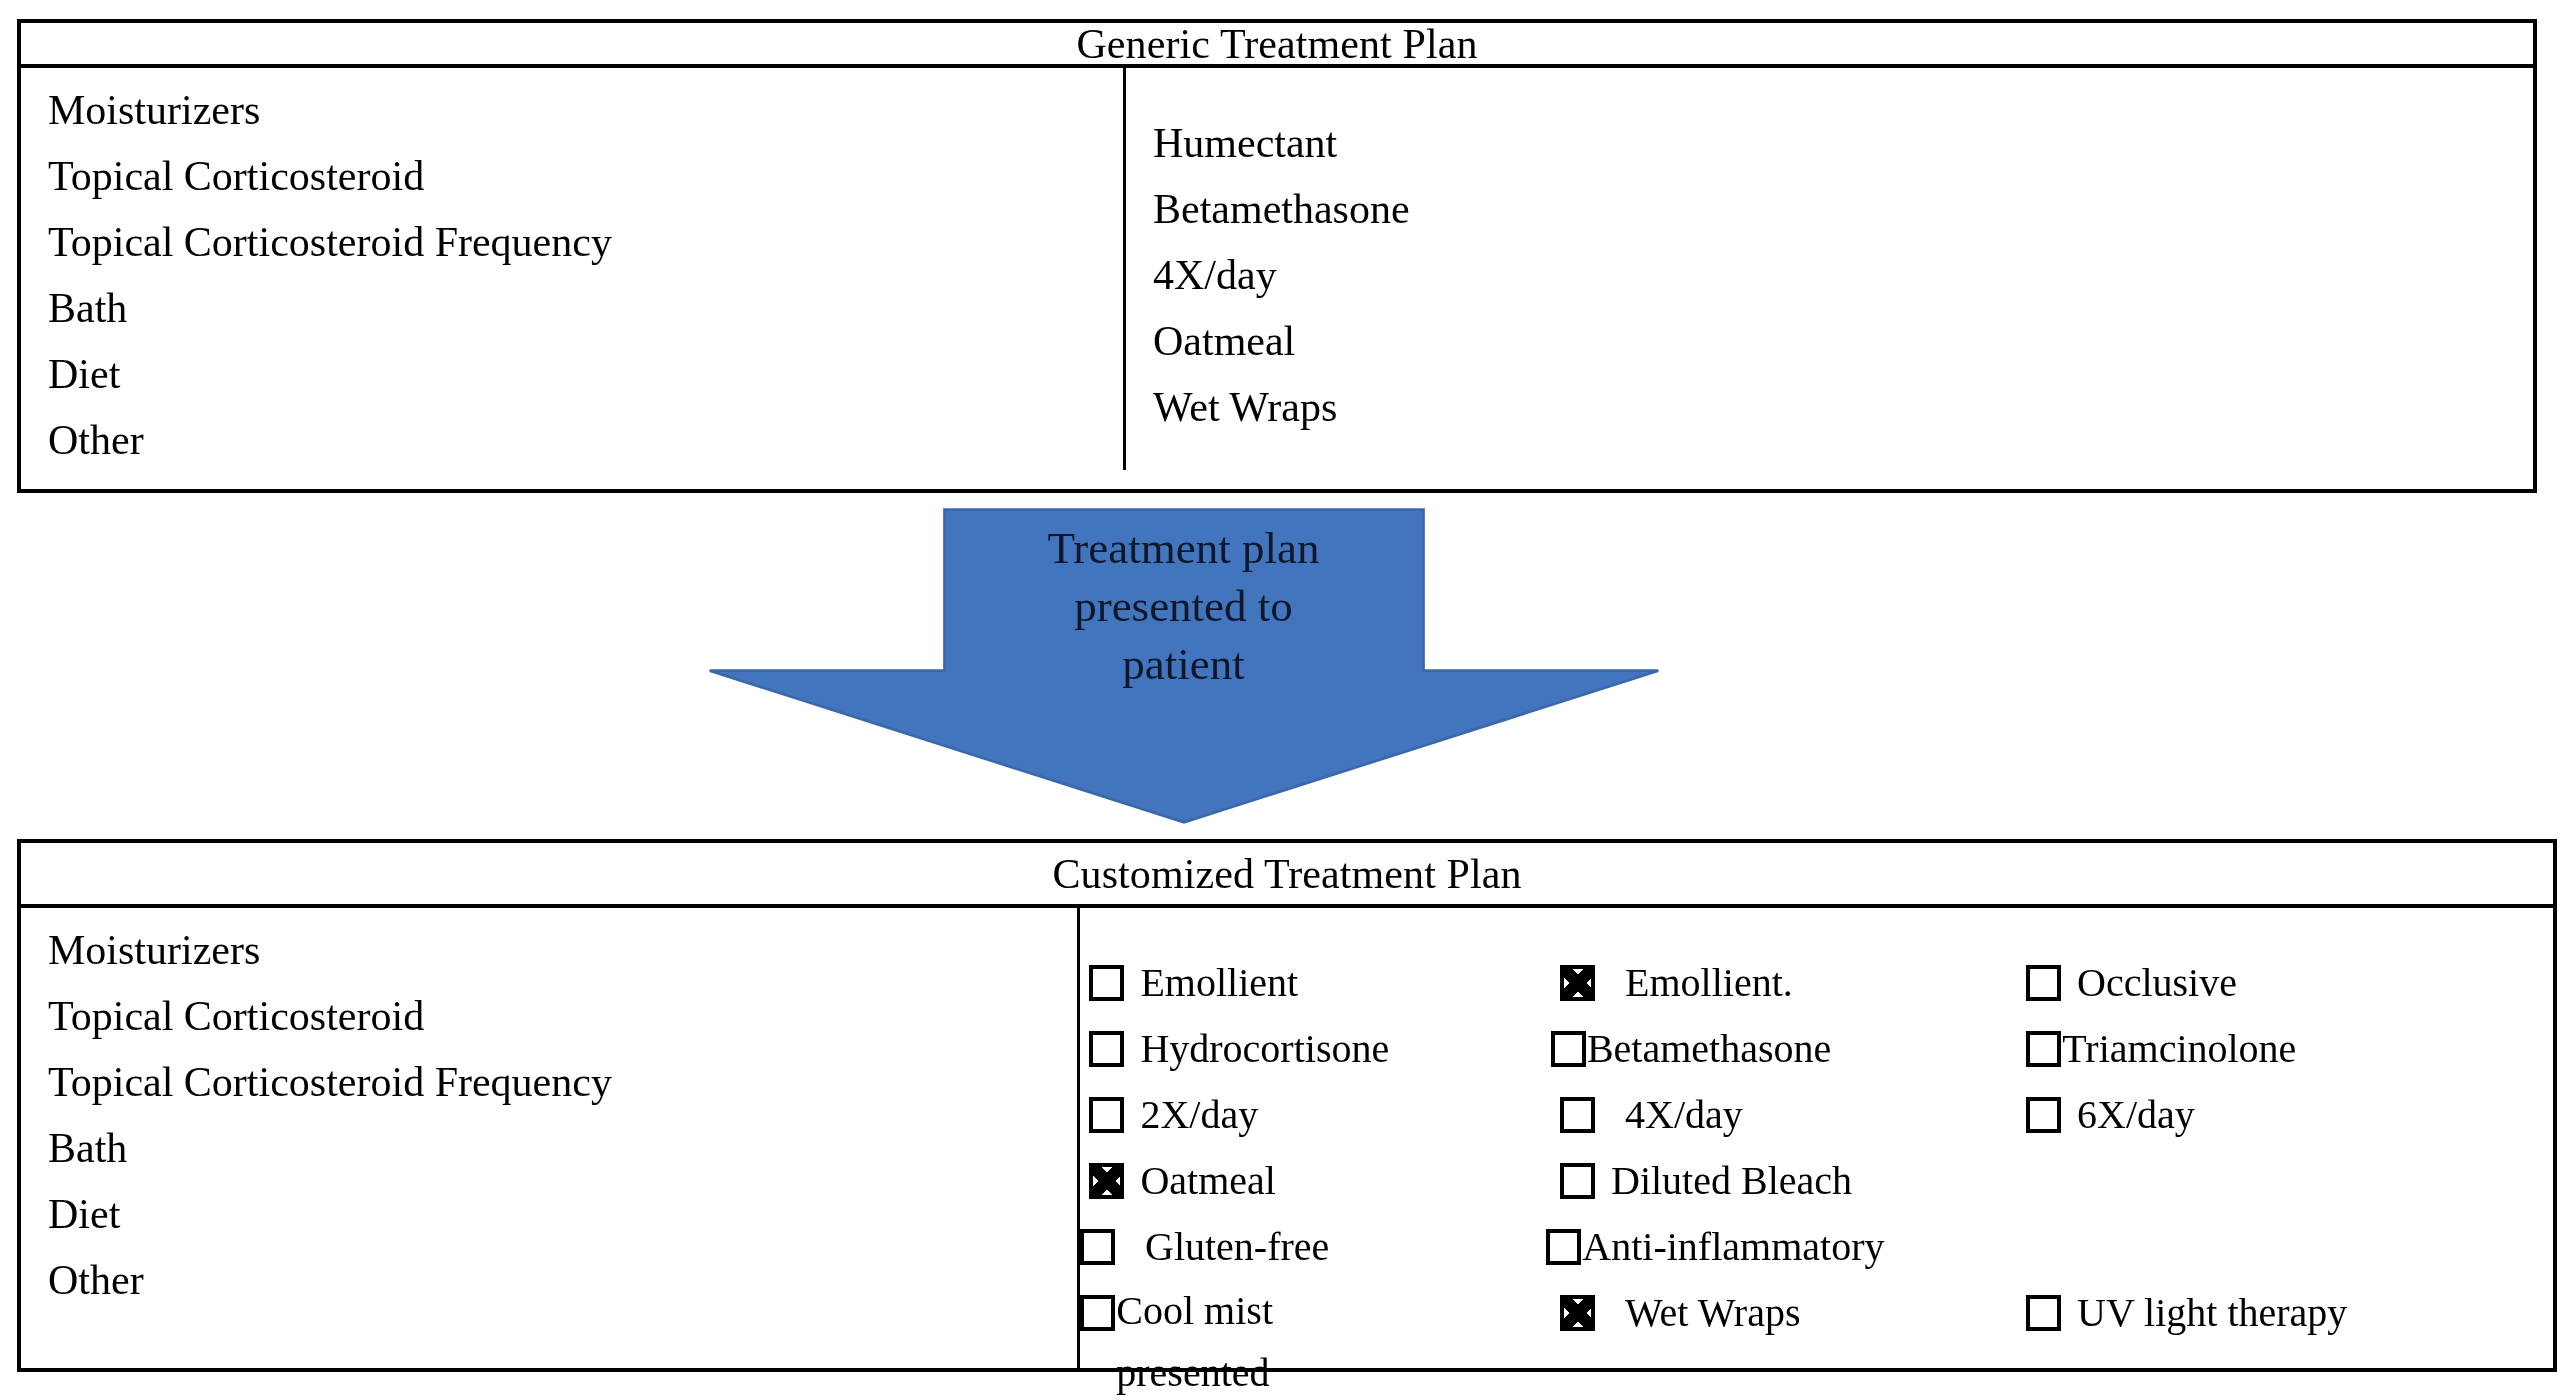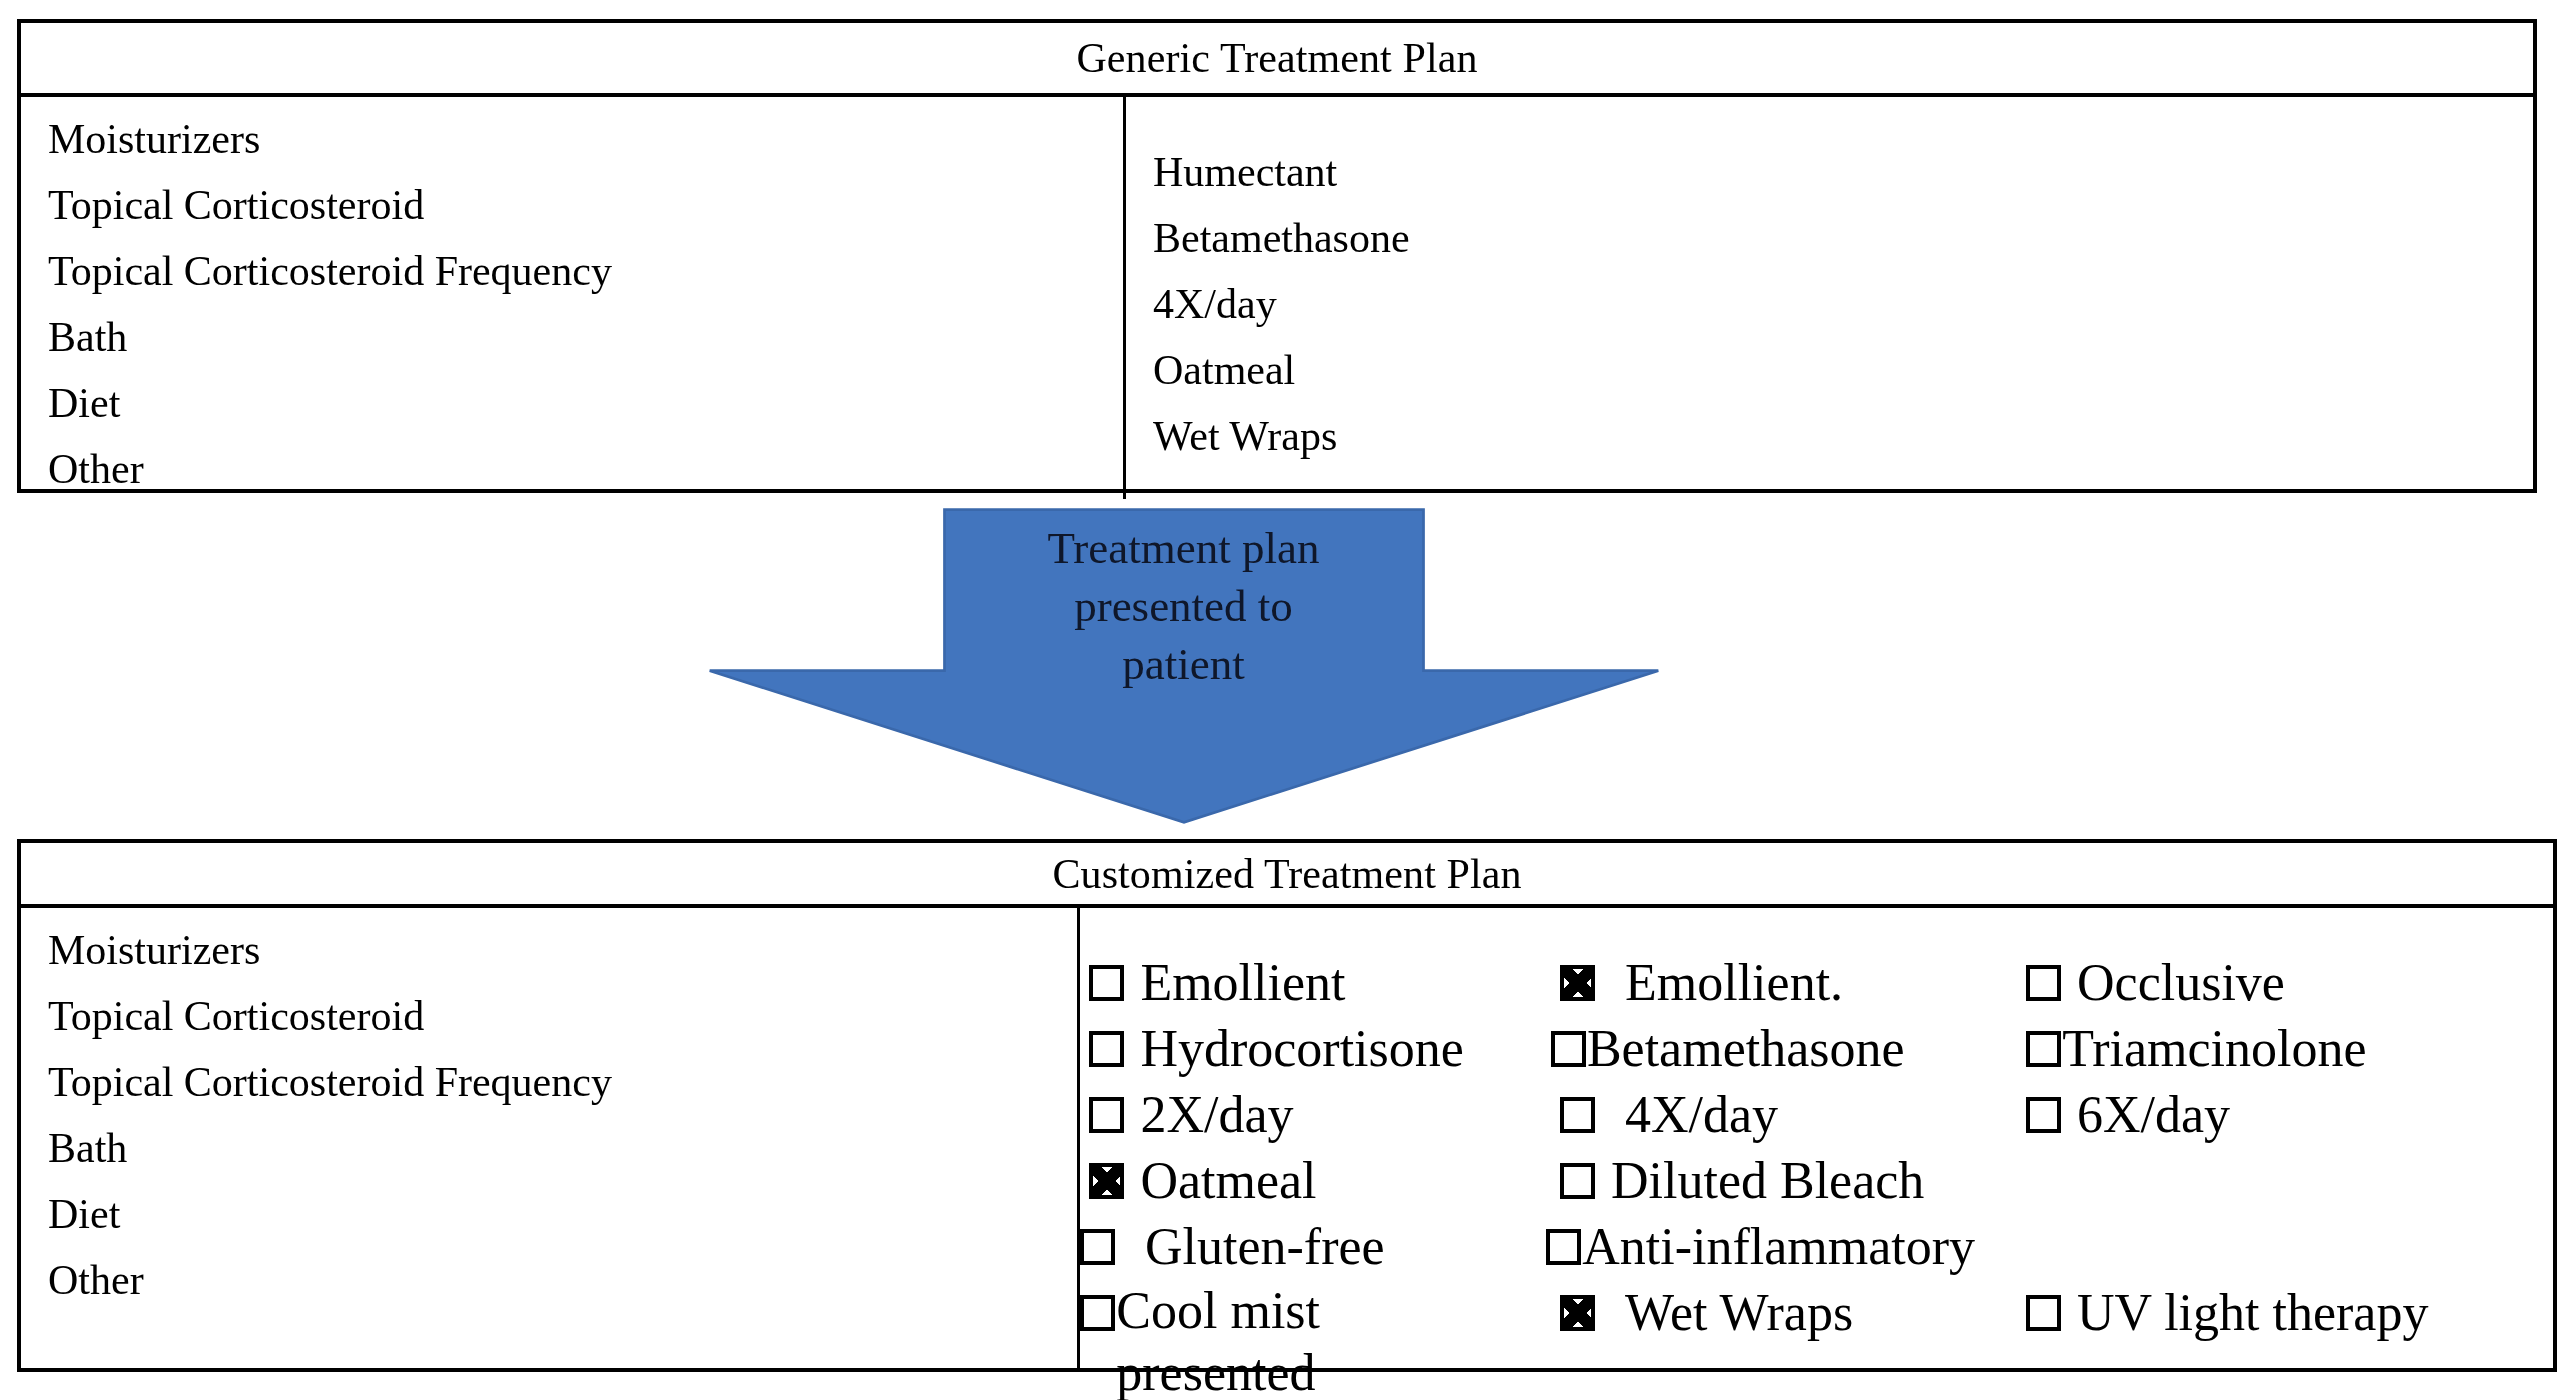--- a/index.html
+++ b/index.html
@@ -64,21 +64,21 @@
     white-space: nowrap;
   }
 
   
   #generic-table {
     left: 17px;
     top: 19px;
     width: 2520px;
     height: 474px;
   }
-  #generic-table .plan-title-row { height: 74px; }
+  #generic-table .plan-title-row { height: 45px; }
   #generic-table .plan-body { height: 402px; }
   #generic-table .plan-left-col { width: 1105px; }
   #generic-table .plan-right-col { padding: 9.4px 0 0 27px; }
   #generic-table .value-text {
     font-size: 42px;
     line-height: 66px;
     white-space: nowrap;
   }
 
   
@@ -159,21 +159,21 @@
     transform: translate(-50%, -50%);
     background:
       linear-gradient(to bottom right,
         transparent calc(50% - 6px), #000 calc(50% - 6px),
         #000 calc(50% + 6px), transparent calc(50% + 6px)),
       linear-gradient(to bottom left,
         transparent calc(50% - 6px), #000 calc(50% - 6px),
         #000 calc(50% + 6px), transparent calc(50% + 6px));
   }
   .opt-label {
-    font-size: 52px;
+    font-size: 40px;
     line-height: 66px;
     white-space: nowrap;
   }
   .opt-label.wrapped {
     white-space: normal;
     line-height: 62px;
     width: 243px;
   }
   .pad-md  { padding-left: 16px; }
   .pad-lg  { padding-left: 30px; }

